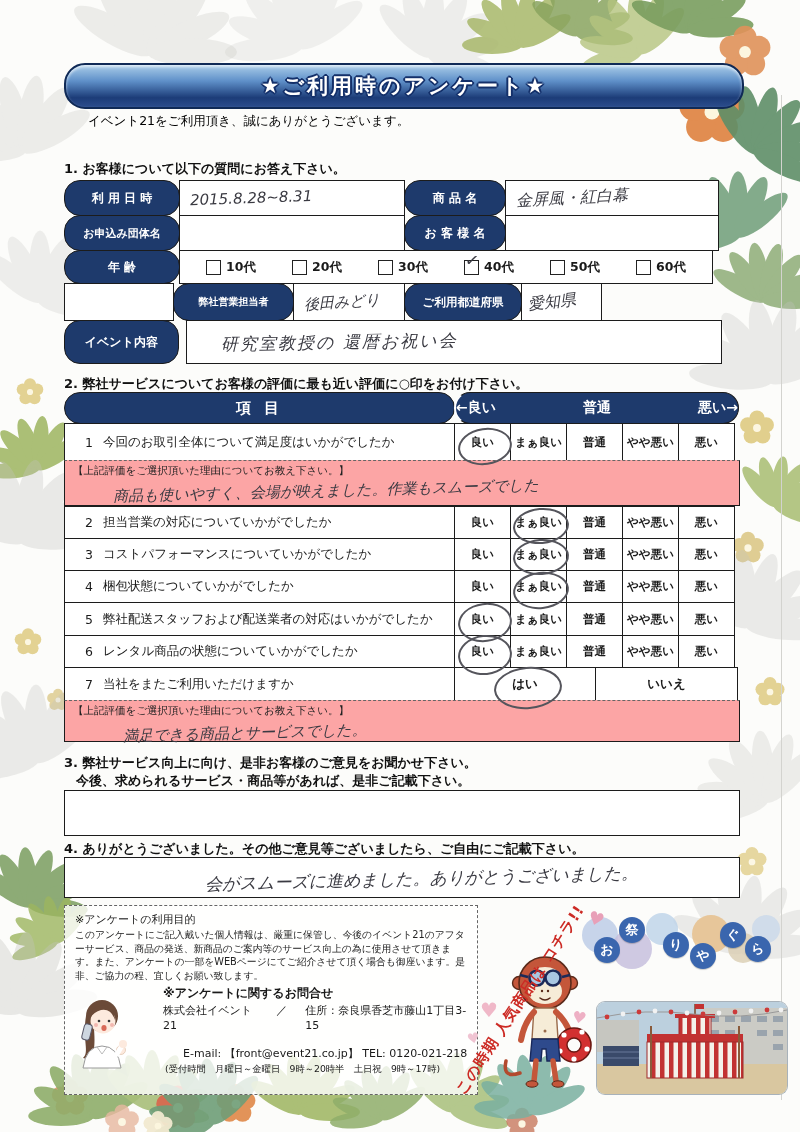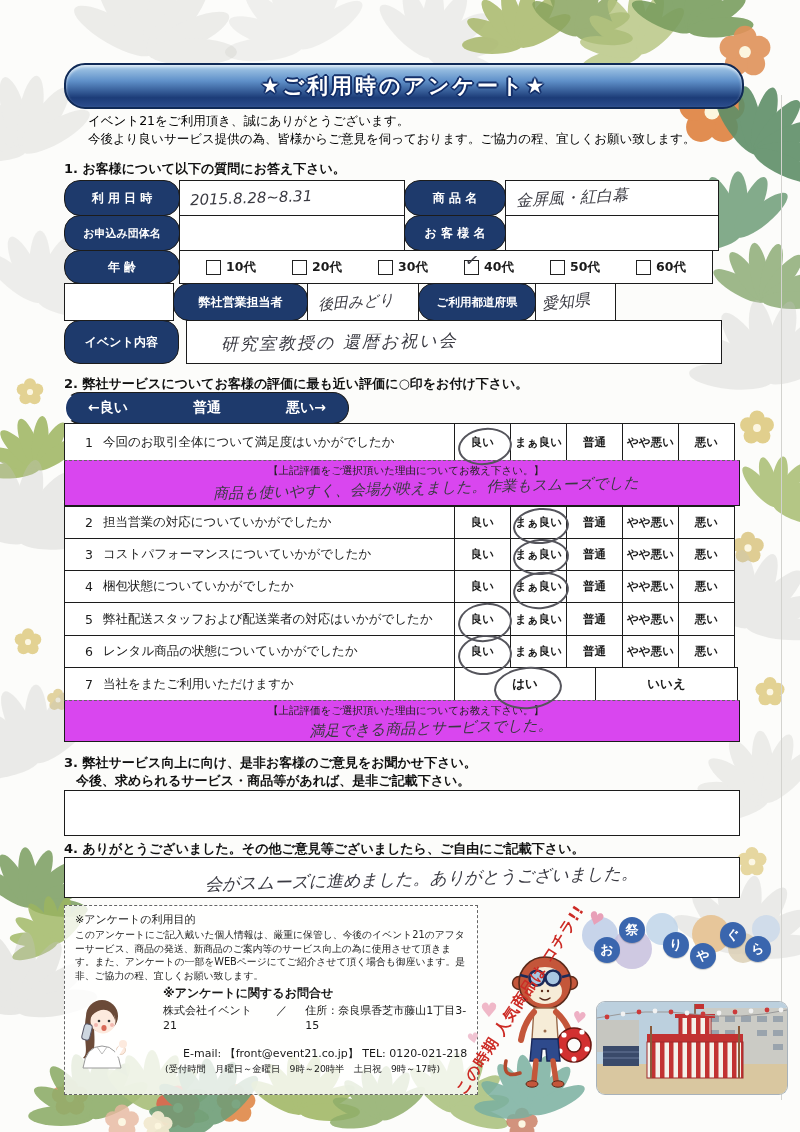--- a/index.html
+++ b/index.html
@@ -32,23 +32,23 @@
   .hand{font-style:italic;color:#3a3a42;white-space:nowrap;}
 
   .ckbox{display:inline-block;width:13px;height:13px;border:1.6px solid #222;background:#fff;margin-right:5px;vertical-align:-2px;}
   .opt{position:relative;display:flex;align-items:center;font-size:12.5px;font-weight:600;}
   .ckmark{position:absolute;left:1px;top:-9px;font-size:17px;font-weight:bold;transform:rotate(8deg);font-style:normal;}
 
   
   .qcell{font-size:12.5px;padding-left:14px;background:#fff;}
   .qno{width:20px;text-align:center;flex:none;margin-right:4px;}
   .rcell{width:57px;flex:none;justify-content:center;font-size:11.5px;font-weight:600;background:#fff;}
-  .hdr-ratings{display:flex;align-items:center;justify-content:space-between;padding:0 22px;font-size:14px;}
+  .hdr-ratings{display:flex;align-items:center;justify-content:space-between;padding:0 0;font-size:14px;}
   .cmark{position:absolute;border:2px solid #55555c;border-radius:50%;pointer-events:none;z-index:3;}
-  .reason{border:1px solid #1c1c1c;border-top:1.6px dashed #666;box-sizing:border-box;background:#d946ef;position:relative;margin-top:-1px;text-align:center;}
+  .reason{border:1px solid #1c1c1c;border-top:1.6px dashed #666;box-sizing:border-box;background:#fca5a5;position:relative;margin-top:-1px;}
   .reason .rlabel{font-size:10.5px;padding:3px 0 0 8px;color:#222;}
   .reason .hand{display:block;margin:1px 0 0 48px;font-size:15px;transform:rotate(-1.5deg);}
 
   .answerbox{border:1.3px solid #1c1c1c;background:#fff;box-sizing:border-box;}
 
   
   .fbox{left:64px;top:905px;width:414px;height:190px;border:1.6px dashed #666;box-sizing:border-box;
         padding:6px 10px;font-size:10px;line-height:1.38;background:rgba(255,255,255,.8);}
   .fbox .ptitle{font-size:11px;margin-bottom:1px;}
   .fbox .ptext{font-size:9.8px;color:#222;}
@@ -143,21 +143,20 @@
     <use href="#leaf" fill="#7ab0a0" opacity=".85" transform="translate(532,1112) scale(2) rotate(-10)"></use>
   </svg>
   <div class="scanline"></div>
 
   <div class="banner abs">
     <span>★ご利用時のアンケート★</span>
   </div>
 
   <div class="intro abs">
     <div>イベント21をご利用頂き、誠にありがとうございます。</div>
-    <div>今後より良いサービス提供の為、皆様からご意見を伺っております。ご協力の程、宜しくお願い致します。</div>
   </div>
 
   <div class="abs shead" style="left:64px;top:160px;">1. お客様について以下の質問にお答え下さい。</div>
 
   <div class="abs" style="left:64px;top:180px;width:658px;">
     <div class="trow" style="height:36px;">
       <div class="cell nv" style="width:116px;">
           <span>利 用 日 時</span>
         </div>
       <div class="cell val" style="width:226px;">
@@ -213,21 +212,21 @@
         <span class="opt">
             <span class="ckbox"></span>
             <span>60代</span>
           </span>
       </div>
     </div>
     <div class="trow" style="height:38px;">
       <div class="cell val" style="width:110px;">
           <span class="hand"></span>
         </div>
-      <div class="cell nv" style="width:135px;font-size:12px;">
+      <div class="cell nv" style="width:121px;font-size:10px;">
           <span>弊社営業担当者</span>
         </div>
       <div class="cell val" style="width:112px;">
           <span class="hand" style="font-size:15px;transform:rotate(-4deg);">後田みどり</span>
         </div>
       <div class="cell nv" style="width:118px;font-size:11.5px;">
           <span>ご利用都道府県</span>
         </div>
       <div class="cell val" style="width:81px;padding-left:6px;">
           <span class="hand" style="font-size:16px;transform:rotate(-6deg);">愛知県</span>
@@ -240,20 +239,23 @@
       <div class="cell val" style="width:542px;padding-left:34px;">
           <span class="hand" style="font-size:17px;letter-spacing:2px;transform:rotate(-1deg);">研究室教授の 還暦お祝い会</span>
         </div>
     </div>
   </div>
 
   <div class="abs shead" style="left:64px;top:375px;">2. 弊社サービスについてお客様の評価に最も近い評価に○印をお付け下さい。</div>
 
   <div class="abs" style="left:64px;top:392px;width:676px;">
     <div class="trow" style="height:32px;">
+      <div class="cell nv" style="width:391px;font-size:15px;letter-spacing:4px;">
+          <span>項 目</span>
+        </div>
       <div class="cell nv hdr-ratings" style="width:285px;border-left:2px solid #fff;">
         <span>←良い</span>
         <span>普通</span>
         <span>悪い→</span>
       </div>
     </div>
 
     <div class="trow" style="height:38px;">
       <div class="cell qcell" style="width:391px;">
           <span class="qno">1</span>

